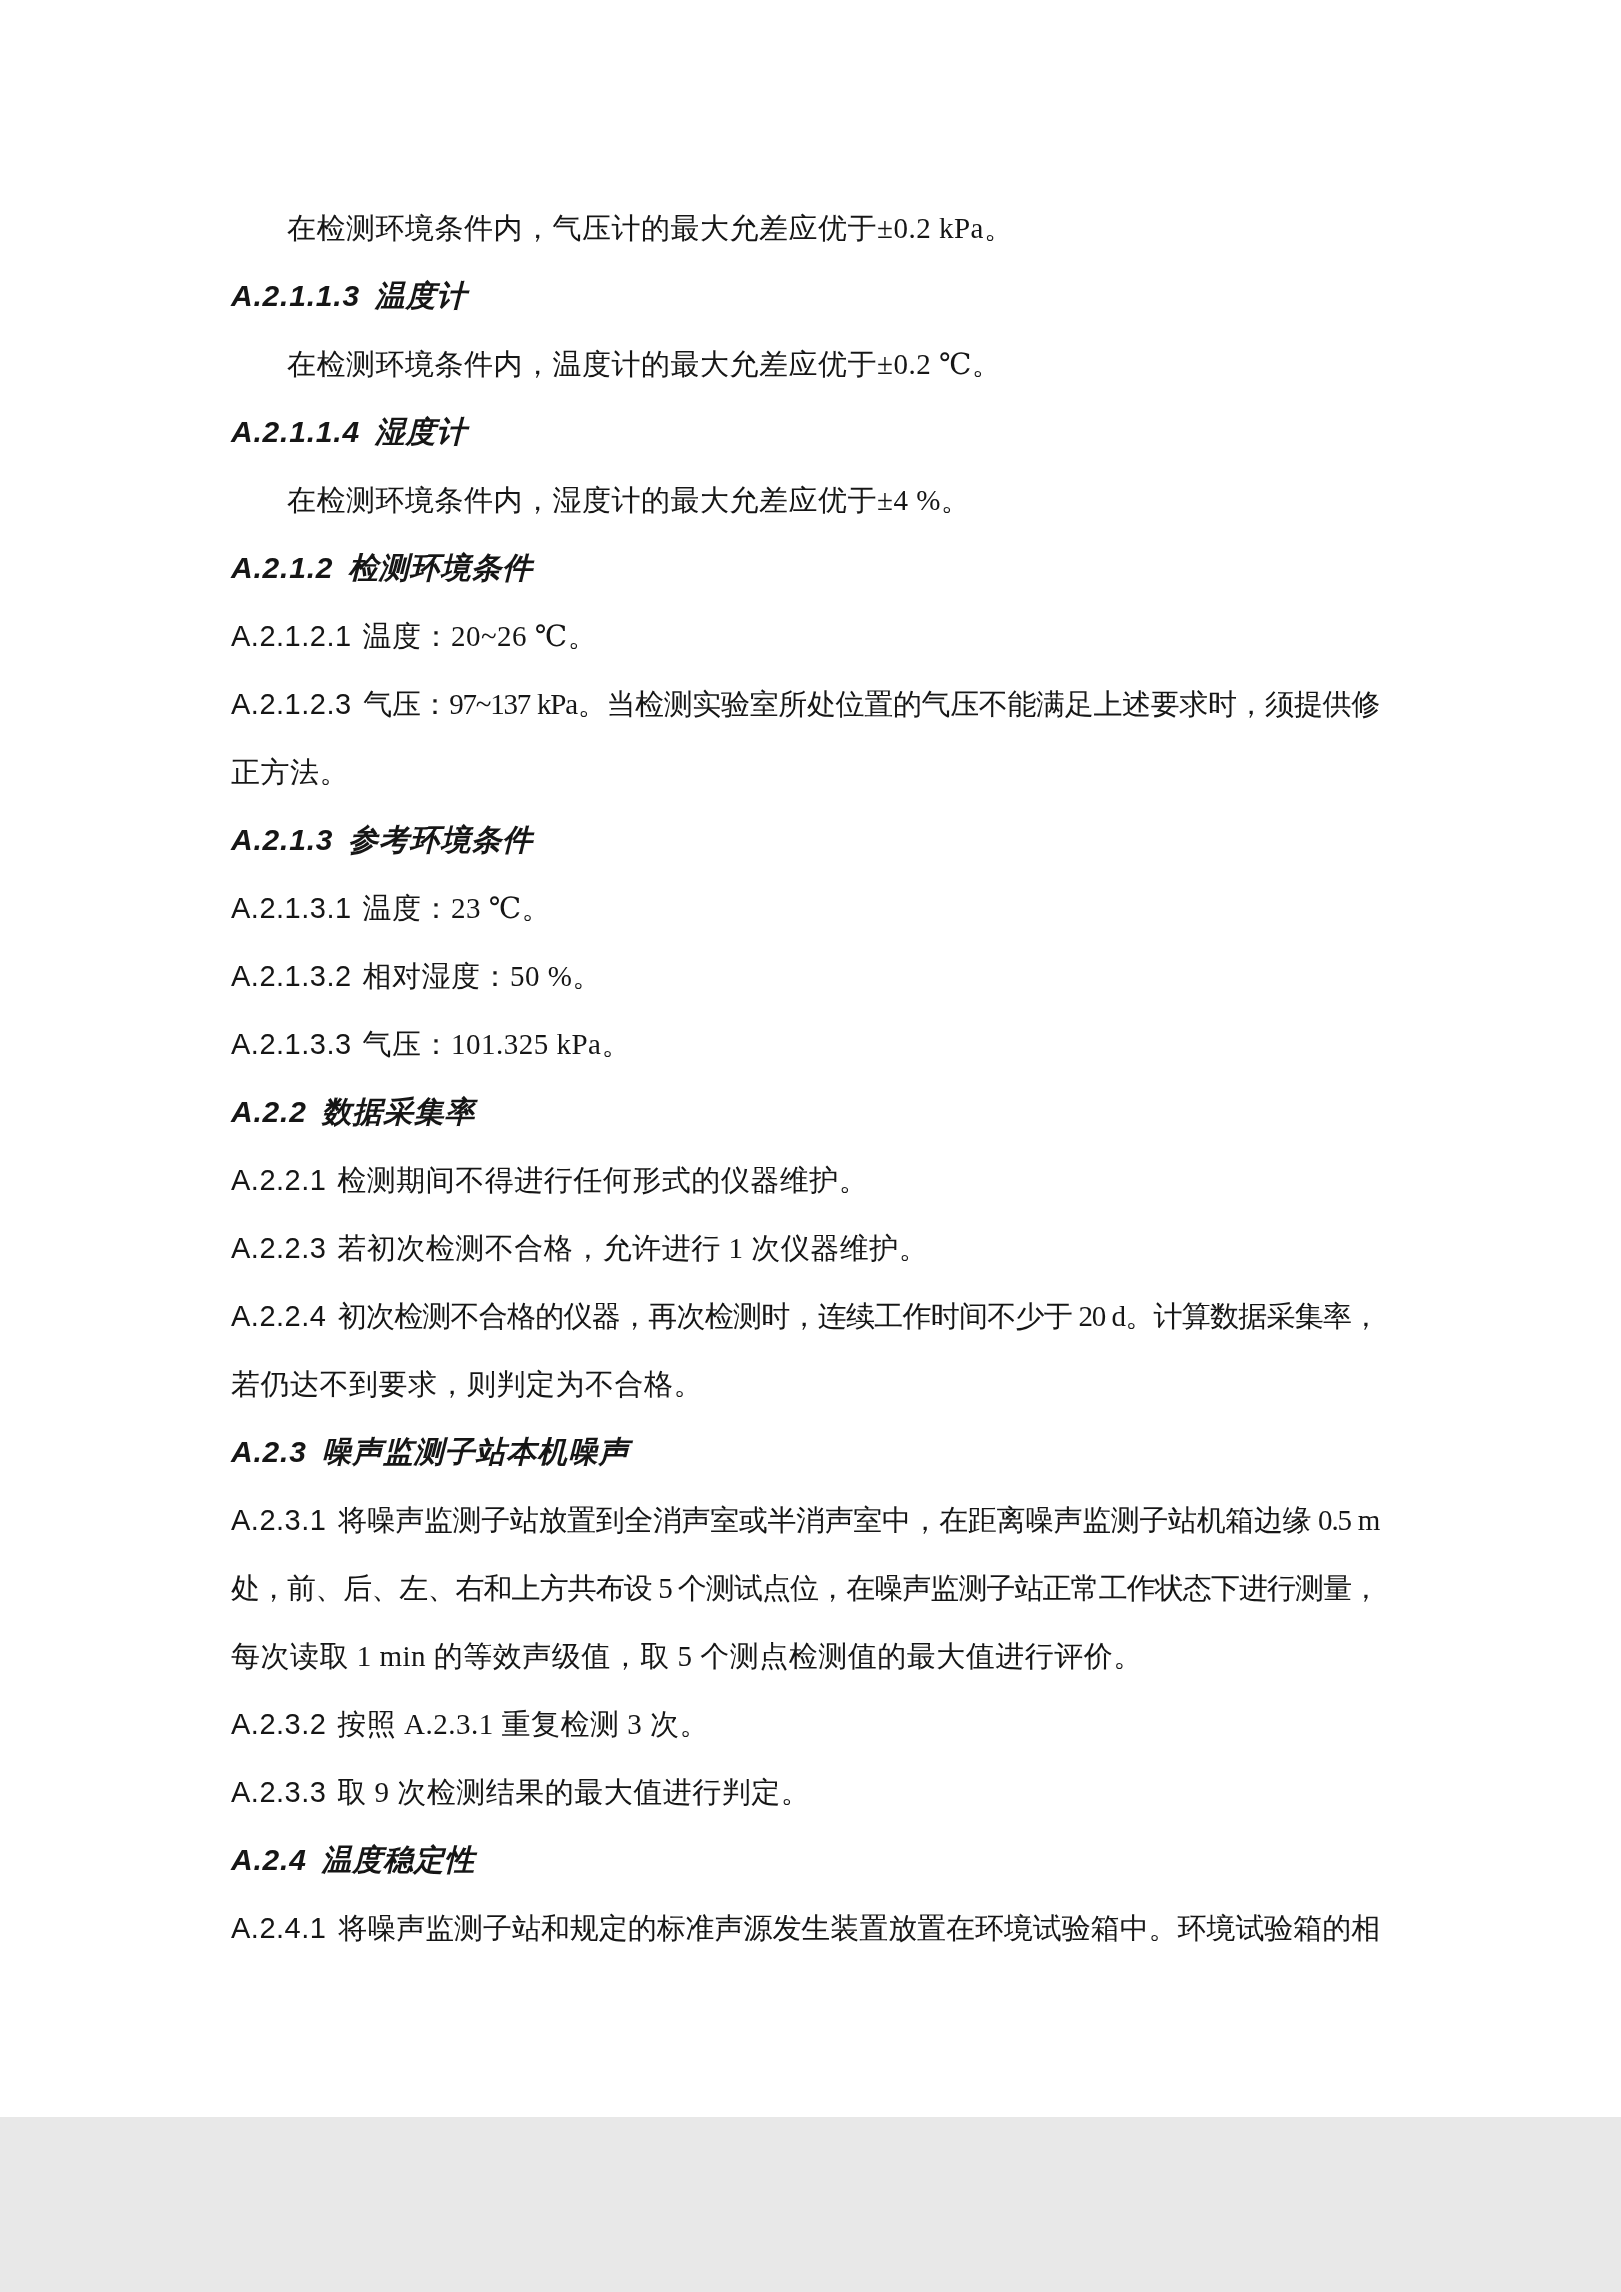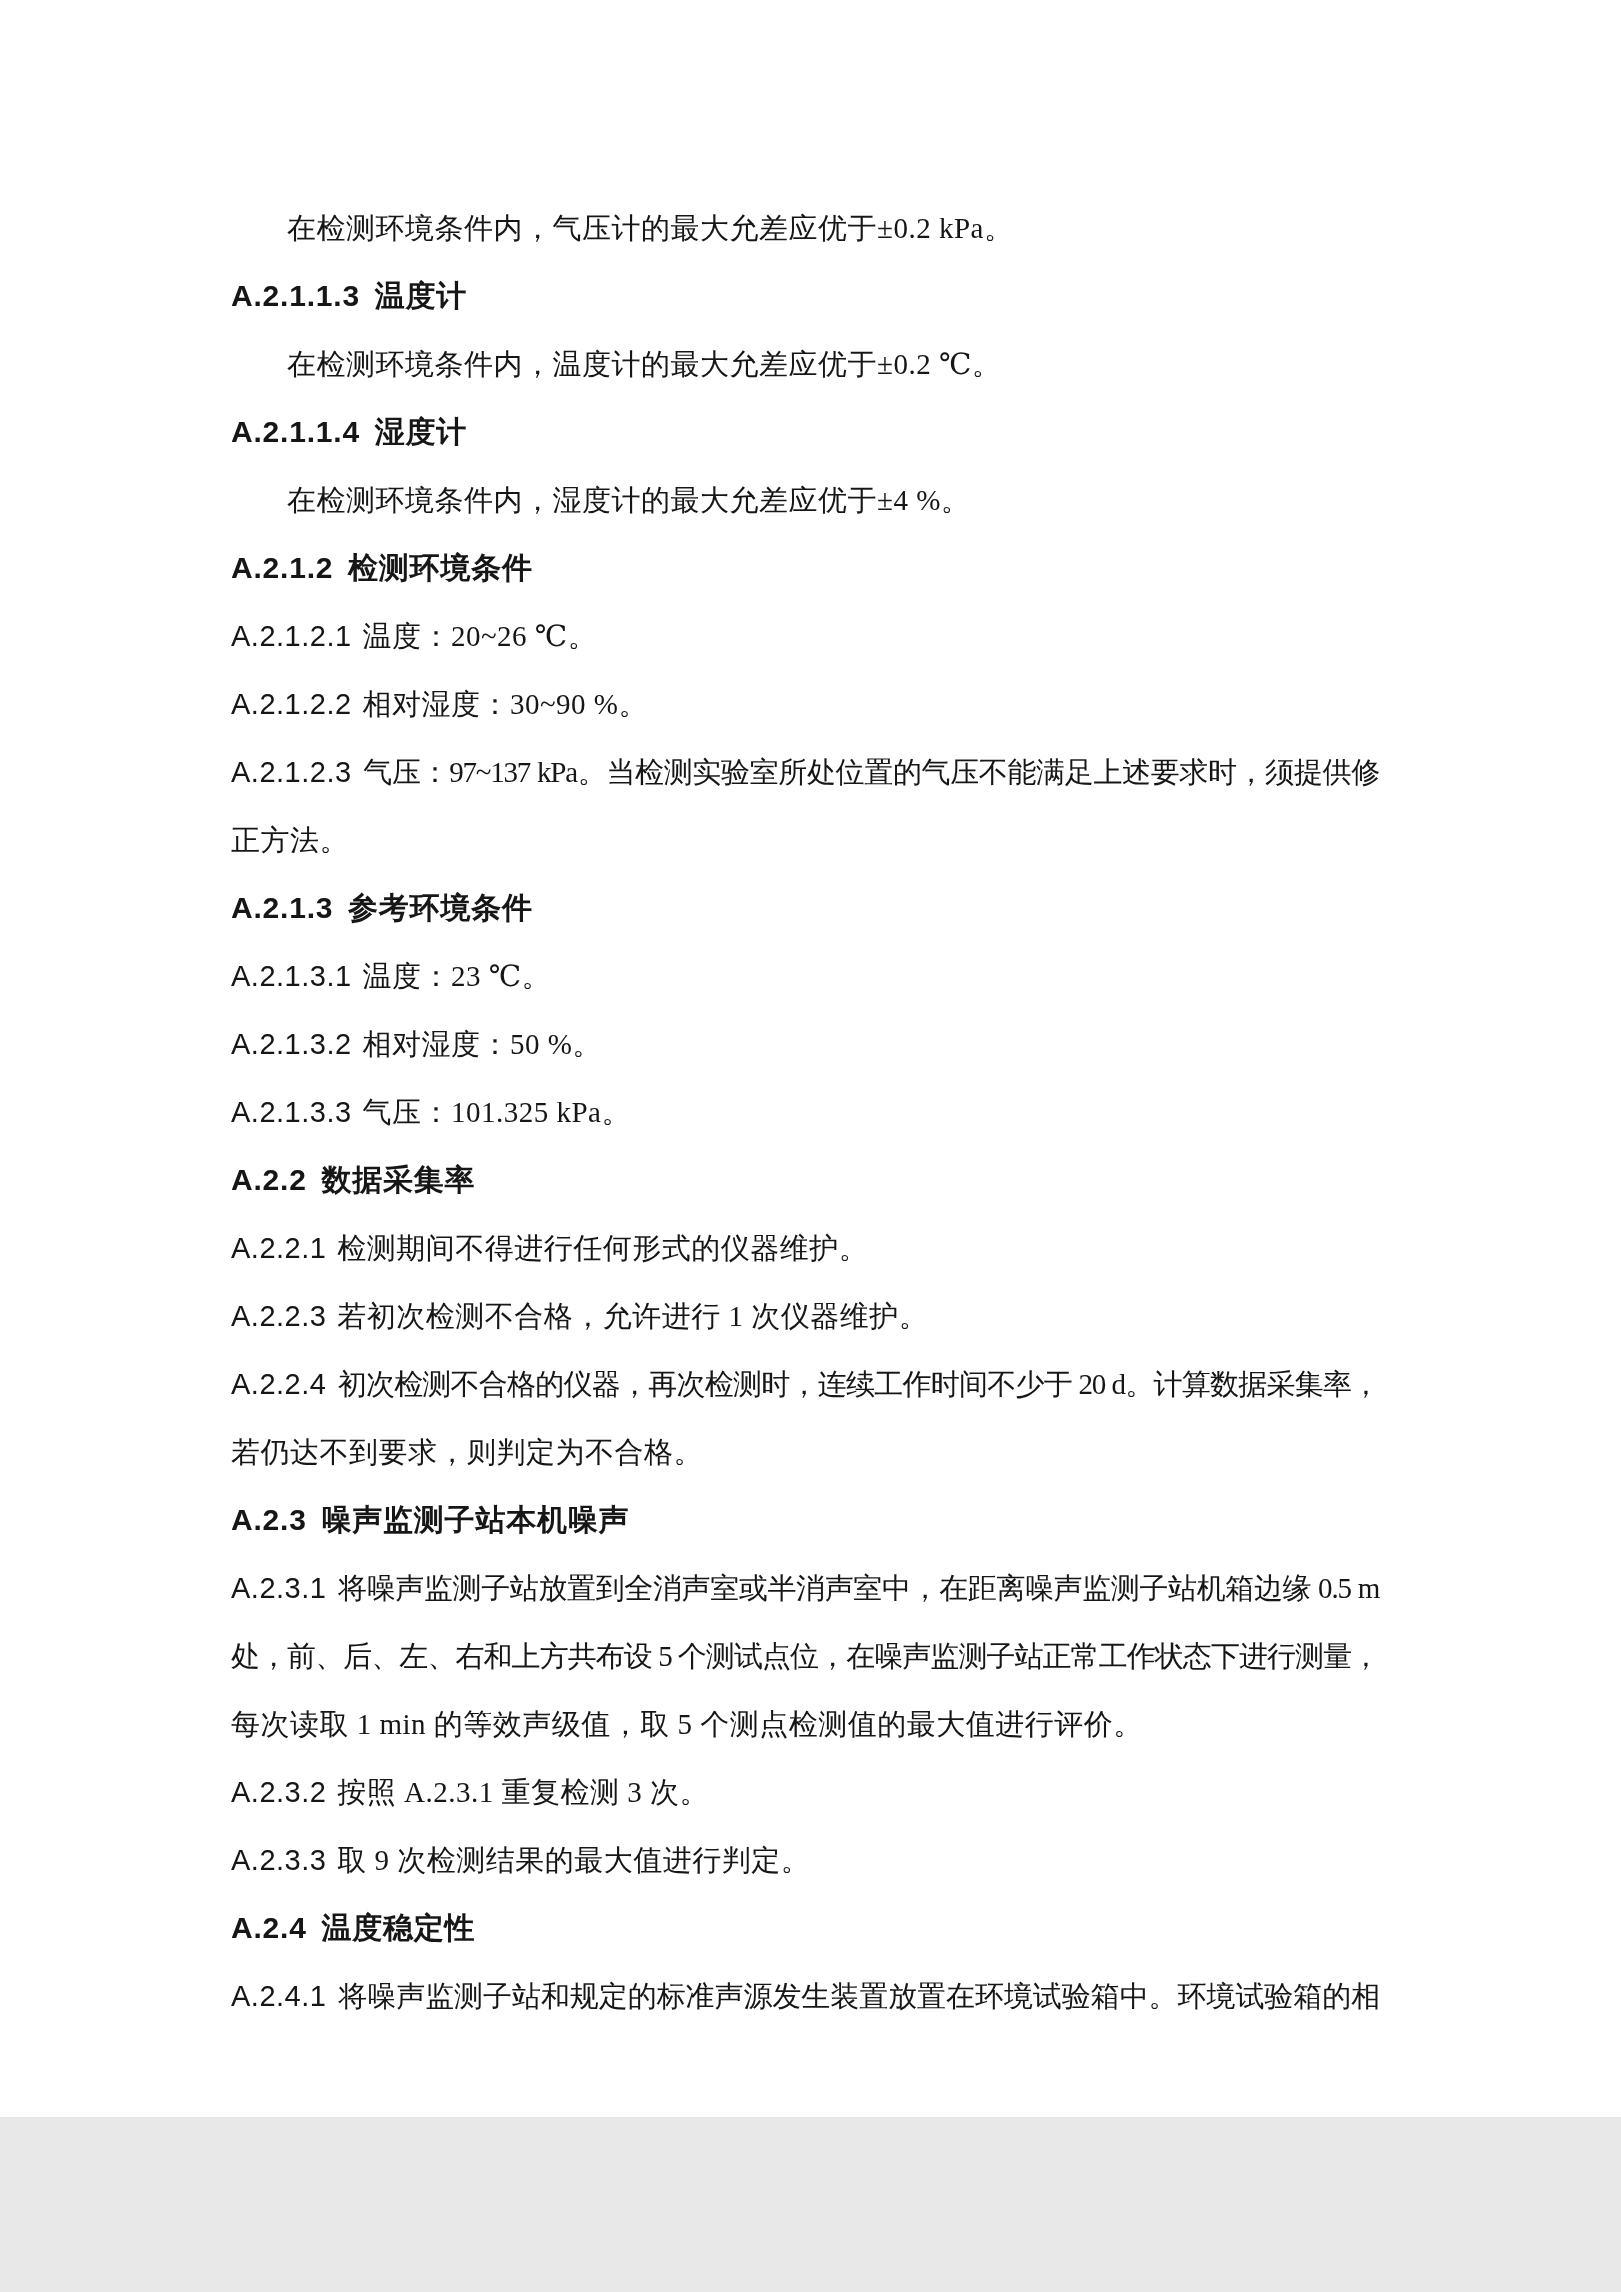--- a/index.html
+++ b/index.html
@@ -34,20 +34,21 @@
     text-align:justify;
     text-align-last:justify;
     letter-spacing:-1.2px;
   }
   
   .hd{
     font-family:"Liberation Sans","DejaVu Sans",sans-serif;
     font-weight:bold;
     font-size:30px;
     letter-spacing:0.8px;
+    font-style:italic;
   }
   .hd .num{ margin-right:14.7px; }
   
   .pl{
     font-family:"Liberation Sans","DejaVu Sans",sans-serif;
     font-weight:400;
     margin-right:10.8px;
     letter-spacing:0.5px;
     margin-top:44px;
   }
@@ -73,21 +74,20 @@
     <div class="ln indent">在检测环境条件内，温度计的最大允差应优于±0.2 ℃。</div>
 
     <div class="ln hd"><span class="num">A.2.1.1.4</span><span>湿度计</span></div>
 
     <div class="ln indent">在检测环境条件内，湿度计的最大允差应优于±4 %。</div>
 
     <div class="ln hd"><span class="num">A.2.1.2</span><span>检测环境条件</span></div>
 
     <div class="ln"><span class="pl">A.2.1.2.1</span><span>温度：20~26 ℃。</span></div>
 
-    <div class="ln"><span class="pl">A.2.1.2.2</span><span>相对湿度：30~90 %。</span></div>
 
     <div class="ln just"><span class="pl">A.2.1.2.3</span><span>气压：97~137 kPa。当检测实验室所处位置的气压不能满足上述要求时，须提供修</span></div>
 
     <div class="ln">正方法。</div>
 
     <div class="ln hd"><span class="num">A.2.1.3</span><span>参考环境条件</span></div>
 
     <div class="ln"><span class="pl">A.2.1.3.1</span><span>温度：23 ℃。</span></div>
 
     <div class="ln"><span class="pl">A.2.1.3.2</span><span>相对湿度：50 %。</span></div>

